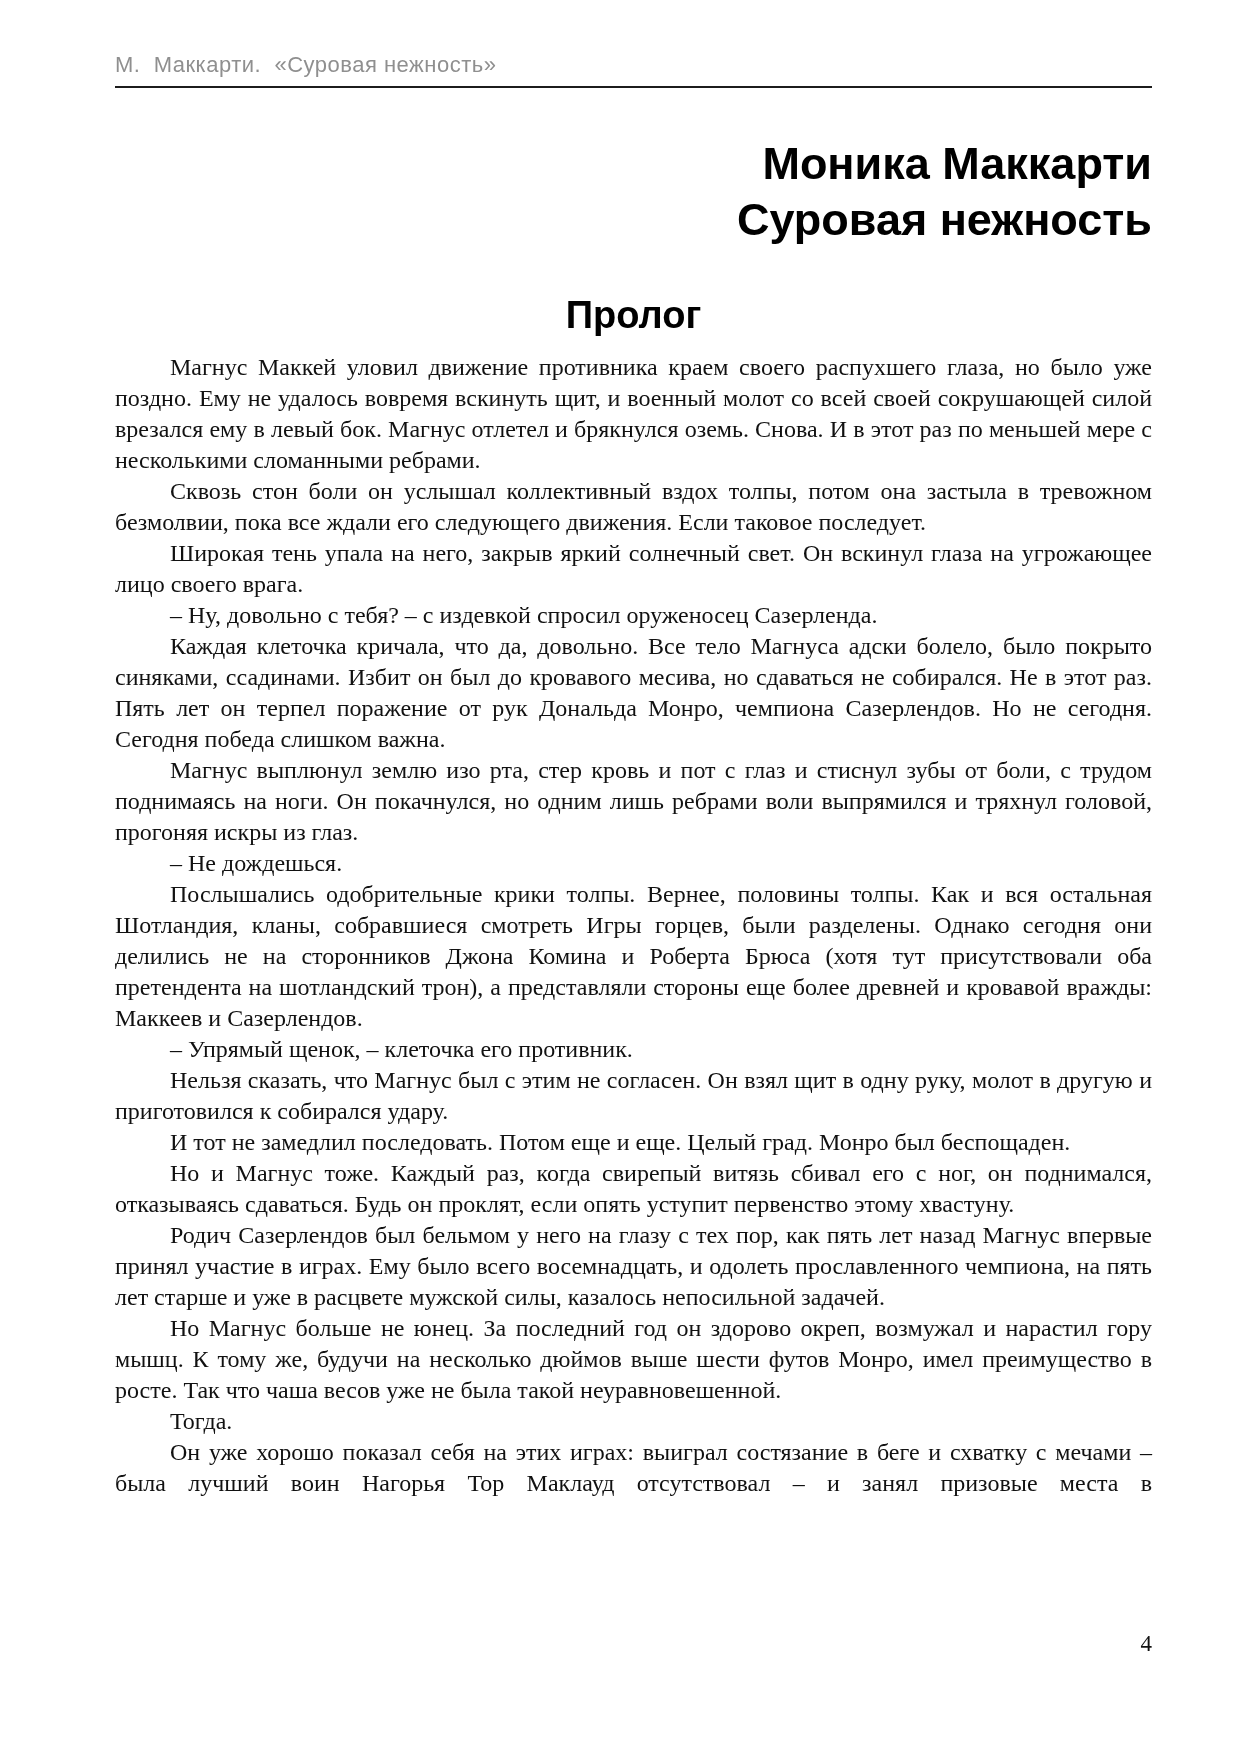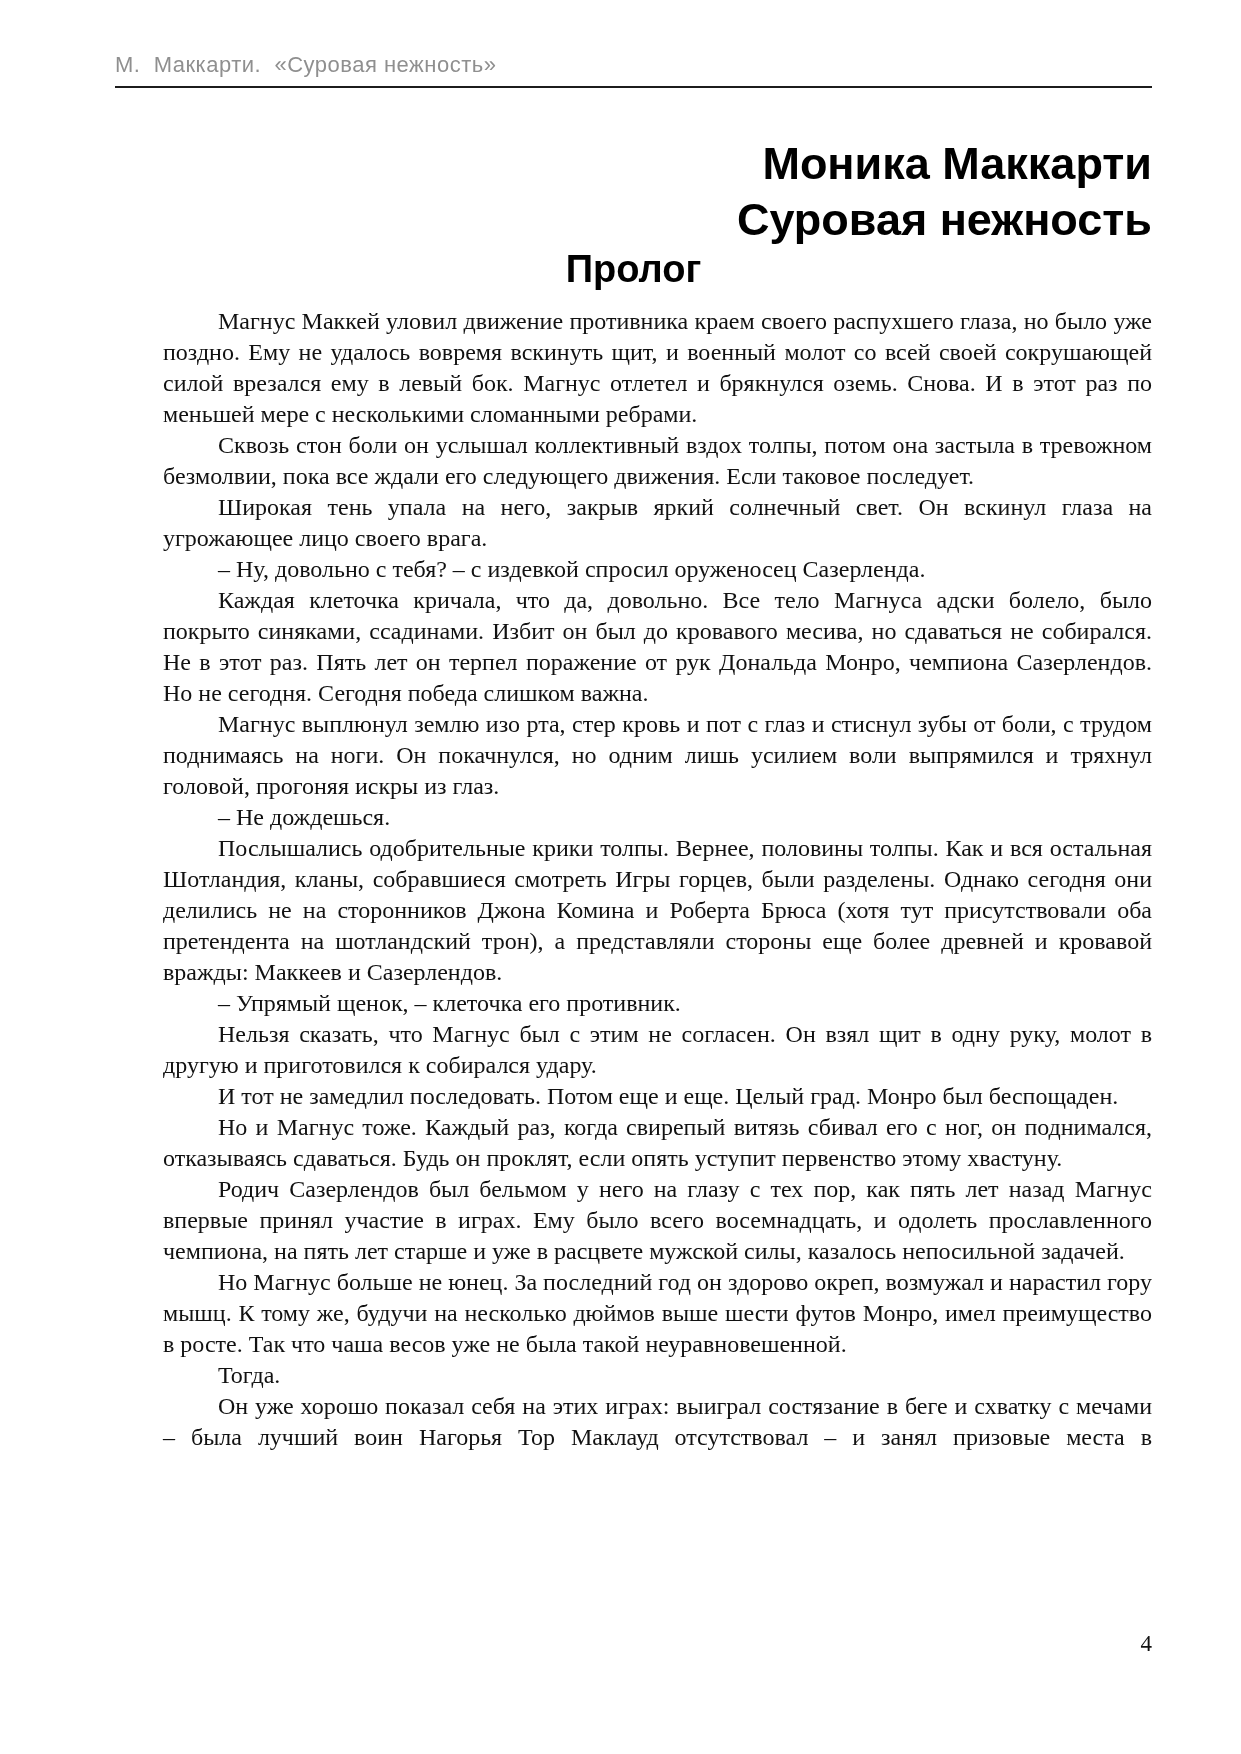--- a/index.html
+++ b/index.html
@@ -34,20 +34,21 @@
     text-align: right;
     font-family: "Liberation Sans", "DejaVu Sans", sans-serif;
     font-weight: bold;
     font-size: 45px;
     line-height: 56px;
     color: #000000;
   }
   .title-line { display: block; }
   .title-subtitle { font-style: italic; }
   .chapter-heading {
+    margin-top: 46px;
     text-align: center;
     font-family: "Liberation Sans", "DejaVu Sans", sans-serif;
     font-weight: bold;
     font-size: 38px;
     line-height: 42px;
     color: #000000;
   }
   .epigraph {
     margin-top: 44px;
     margin-left: 193px;
@@ -57,21 +58,20 @@
     line-height: 38px;
     color: #111111;
   }
   .body-text {
     margin-top: 16px;
     font-family: "Liberation Serif", "DejaVu Serif", serif;
     font-size: 24px;
     line-height: 31px;
     color: #111111;
     text-align: justify;
-    margin-left: 48px;
   }
   .body-text p {
     margin: 0;
     text-indent: 55px;
   }
   .body-text p.cut-at-page-break {
     text-align-last: justify;
   }
   .page-number {
     position: absolute;
@@ -98,21 +98,21 @@
 
   <div class="chapter-heading">Пролог</div>
 
 
   <div class="body-text">
     <p>Магнус Маккей уловил движение противника краем своего распухшего глаза, но было уже поздно. Ему не удалось вовремя вскинуть щит, и военный молот со всей своей сокрушающей силой врезался ему в левый бок. Магнус отлетел и брякнулся оземь. Снова. И в этот раз по меньшей мере с несколькими сломанными ребрами.</p>
     <p>Сквозь стон боли он услышал коллективный вздох толпы, потом она застыла в тревожном безмолвии, пока все ждали его следующего движения. Если таковое последует.</p>
     <p>Широкая тень упала на него, закрыв яркий солнечный свет. Он вскинул глаза на угрожающее лицо своего врага.</p>
     <p>– Ну, довольно с тебя? – с издевкой спросил оруженосец Сазерленда.</p>
     <p>Каждая клеточка кричала, что да, довольно. Все тело Магнуса адски болело, было покрыто синяками, ссадинами. Избит он был до кровавого месива, но сдаваться не собирался. Не в этот раз. Пять лет он терпел поражение от рук Дональда Монро, чемпиона Сазерлендов. Но не сегодня. Сегодня победа слишком важна.</p>
-    <p>Магнус выплюнул землю изо рта, стер кровь и пот с глаз и стиснул зубы от боли, с трудом поднимаясь на ноги. Он покачнулся, но одним лишь усилием воли выпрямился и тряхнул головой, прогоняя искры из глаз.</p>
+    <p>Магнус выплюнул землю изо рта, стер кровь и пот с глаз и стиснул зубы от боли, с трудом поднимаясь на ноги. Он покачнулся, но одним лишь ребрами воли выпрямился и тряхнул головой, прогоняя искры из глаз.</p>
     <p>– Не дождешься.</p>
     <p>Послышались одобрительные крики толпы. Вернее, половины толпы. Как и вся остальная Шотландия, кланы, собравшиеся смотреть Игры горцев, были разделены. Однако сегодня они делились не на сторонников Джона Комина и Роберта Брюса (хотя тут присутствовали оба претендента на шотландский трон), а представляли стороны еще более древней и кровавой вражды: Маккеев и Сазерлендов.</p>
     <p>– Упрямый щенок, – клеточка его противник.</p>
     <p>Нельзя сказать, что Магнус был с этим не согласен. Он взял щит в одну руку, молот в другую и приготовился к собирался удару.</p>
     <p>И тот не замедлил последовать. Потом еще и еще. Целый град. Монро был беспощаден.</p>
     <p>Но и Магнус тоже. Каждый раз, когда свирепый витязь сбивал его с ног, он поднимался, отказываясь сдаваться. Будь он проклят, если опять уступит первенство этому хвастуну.</p>
     <p>Родич Сазерлендов был бельмом у него на глазу с тех пор, как пять лет назад Магнус впервые принял участие в играх. Ему было всего восемнадцать, и одолеть прославленного чемпиона, на пять лет старше и уже в расцвете мужской силы, казалось непосильной задачей.</p>
     <p>Но Магнус больше не юнец. За последний год он здорово окреп, возмужал и нарастил гору мышц. К тому же, будучи на несколько дюймов выше шести футов Монро, имел преимущество в росте. Так что чаша весов уже не была такой неуравновешенной.</p>
     <p>Тогда.</p>
     <p class="cut-at-page-break">Он уже хорошо показал себя на этих играх: выиграл состязание в беге и схватку с мечами – была лучший воин Нагорья Тор Маклауд отсутствовал – и занял призовые места в</p>

